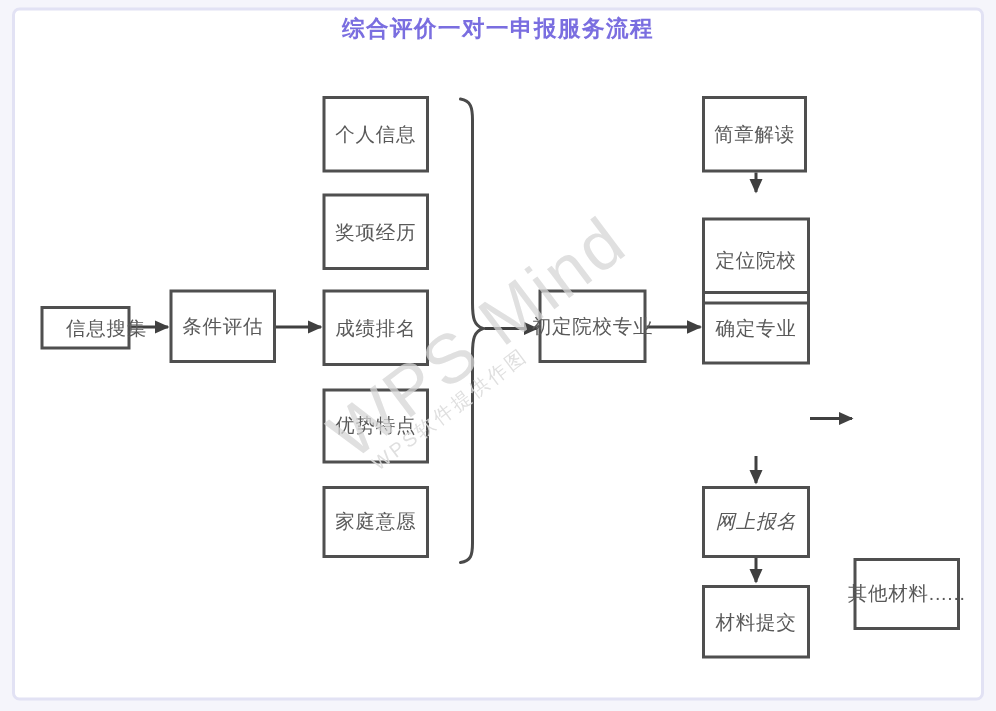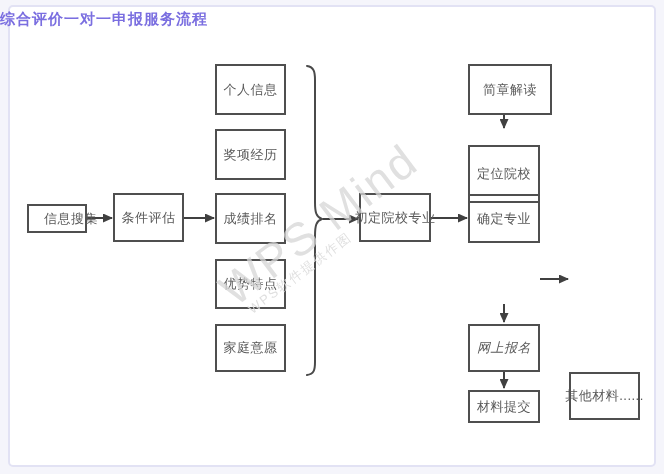--- a/index.html
+++ b/index.html
@@ -15,20 +15,21 @@
     left: 8px; top: 5px;
     width: 648px; height: 462px;
     background: #ffffff;
     border: 2px solid #e2e2f4;
     border-radius: 5px;
   }
   .title {
     position: absolute;
     left: 0; top: 10px;
     width: 100%;
+    text-align: center;
     font-size: 15px;
     font-weight: bold;
     letter-spacing: 1px;
     color: #7a6ee0;
     z-index: 4;
   }
   .watermark-primary {
     position: absolute;
     left: 225px; top: 268px;
     font-size: 46px;
@@ -107,19 +108,19 @@
 
 <div class="node-layer">
     <div class="flow-node" style="left: 27px; top: 204px; width: 60px; height: 29px; padding-left: 28px;">信息搜集</div>
     <div class="flow-node" style="left: 113px; top: 193px; width: 71px; height: 49px;">条件评估</div>
     <div class="flow-node" style="left: 215px; top: 64px; width: 71px; height: 51px;">个人信息</div>
     <div class="flow-node" style="left: 215px; top: 129px; width: 71px; height: 51px;">奖项经历</div>
     <div class="flow-node" style="left: 215px; top: 193px; width: 71px; height: 51px;">成绩排名</div>
     <div class="flow-node" style="left: 215px; top: 259px; width: 71px; height: 50px;">优势特点</div>
     <div class="flow-node" style="left: 215px; top: 324px; width: 71px; height: 48px;">家庭意愿</div>
     <div class="flow-node" style="left: 359px; top: 193px; width: 72px; height: 49px;">初定院校专业</div>
-    <div class="flow-node" style="left: 468px; top: 64px; width: 84px; height: 51px;">简章解读</div>
+    <div class="flow-node" style="left: 468px; top: 64px; width: 70px; height: 51px;">简章解读</div>
     <div class="flow-node" style="left: 468px; top: 130px; width: 72px; height: 58px; margin-top: 15px;">定位院校</div>
     <div class="flow-node" style="left: 468px; top: 194px; width: 72px; height: 49px;">确定专业</div>
     <div class="flow-node" style="left: 468px; top: 324px; width: 72px; height: 48px; font-style: italic;">网上报名</div>
-    <div class="flow-node" style="left: 468px; top: 390px; width: 72px; height: 33px;">材料提交</div>
+    <div class="flow-node" style="left: 468px; top: 390px; width: 72px; height: 49px;">材料提交</div>
     <div class="flow-node" style="left: 569px; top: 372px; width: 71px; height: 48px;">其他材料......</div>
   </div>
 
 </body></html>

